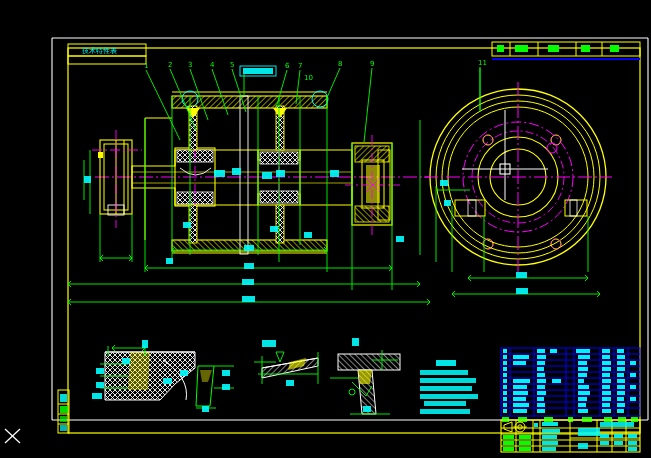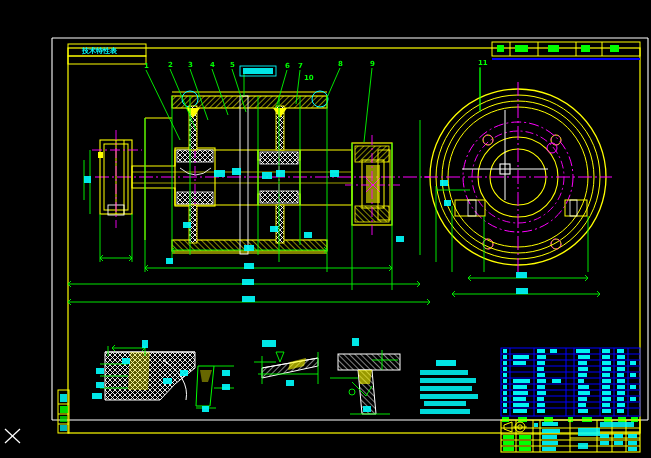--- a/index.html
+++ b/index.html
@@ -1,18 +1,18 @@
 <!DOCTYPE html>
 <html><head>
 <meta charset="utf-8">
 <style>
   html,body{margin:0;padding:0;background:#000;}
   body{width:651px;height:458px;overflow:hidden;
        font-family:"DejaVu Sans","Liberation Sans",sans-serif;}
-  #stage{position:relative;width:651px;height:346px;background:#a21caf;font-weight:bold;}
+  #stage{position:relative;width:651px;height:346px;background:#a21caf;}
   svg{position:absolute;top:0;left:0;}
   .t{font-family:"DejaVu Sans","Liberation Sans",sans-serif;}
 </style>
 </head>
 <body>
 
 <div id="stage">
 
 <svg width="651" height="458" viewBox="0 0 651 458">
   <defs>

